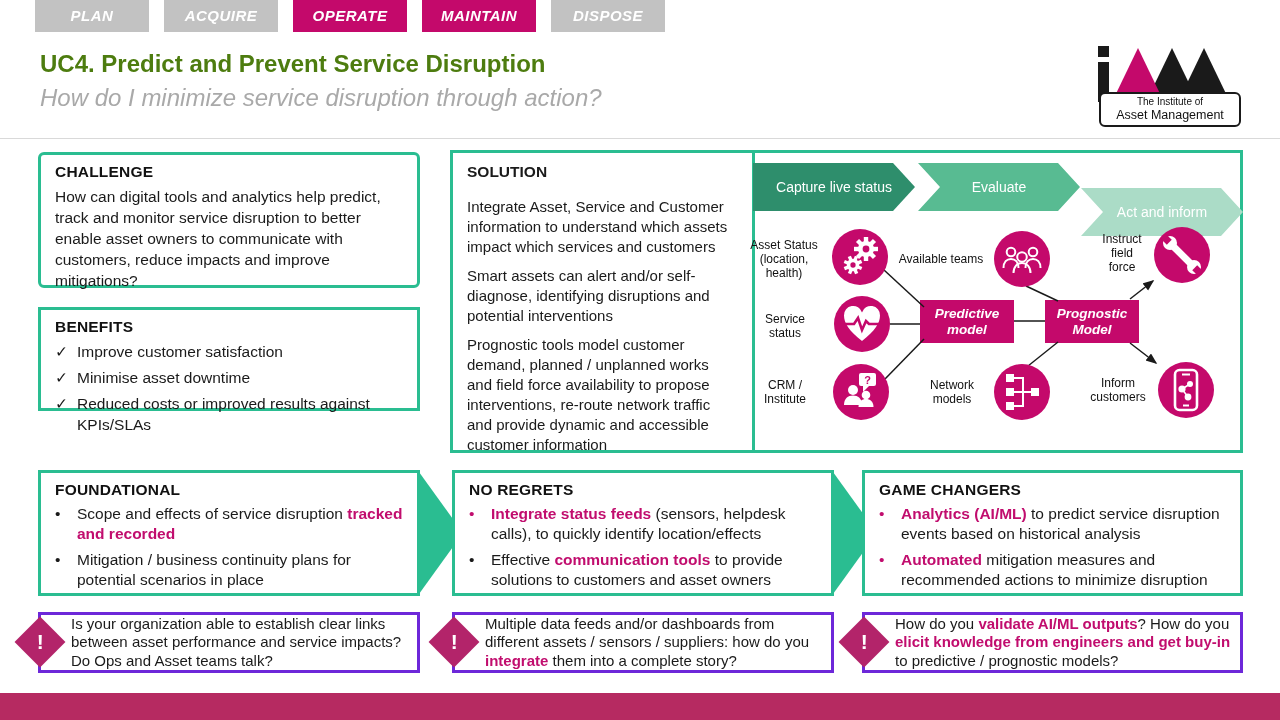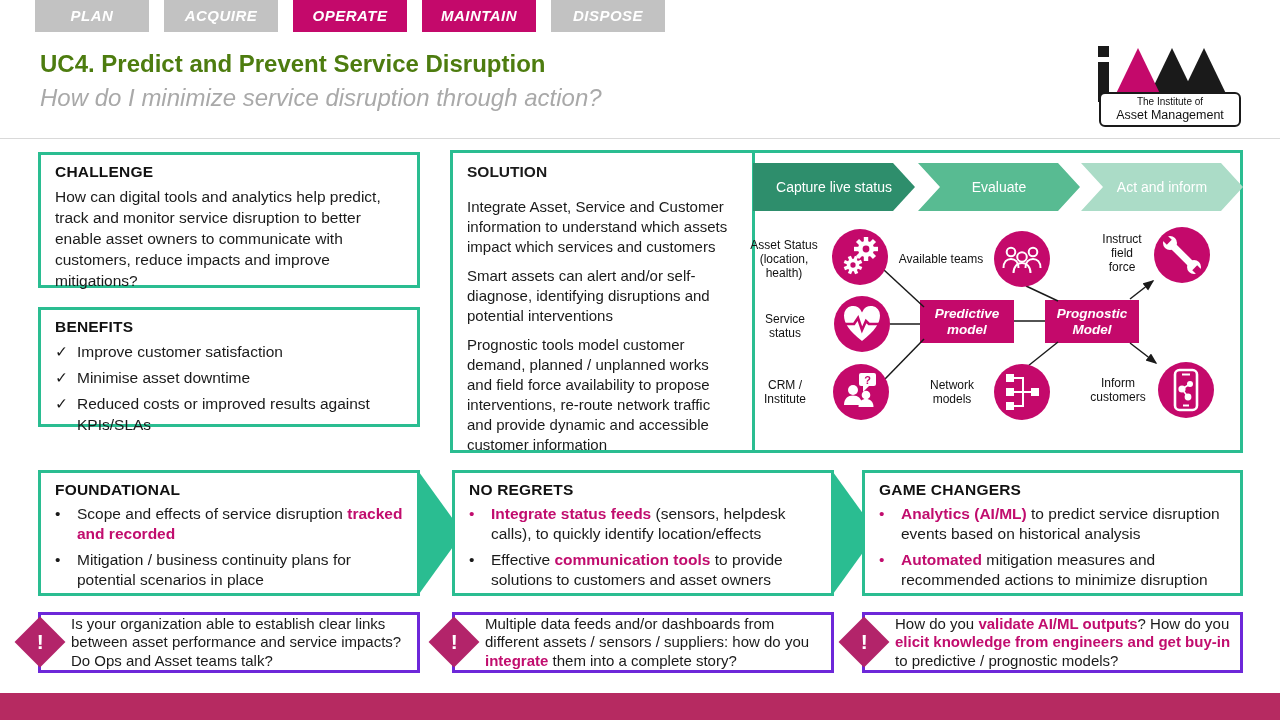--- a/index.html
+++ b/index.html
@@ -39,21 +39,21 @@
   .hl { color:#c10d6e; font-weight:bold; }
   
   .solution-box { position:absolute; left:450px; top:150px; width:793px; height:303px; border:3px solid #2abd91; background:#fff; }
   .solution-text { position:absolute; left:0; top:0; bottom:0; width:302px; border-right:3px solid #2abd91; padding:10px 14px; }
   .solution-text h3 { font-size:15.5px; font-weight:bold; margin-bottom:16px; }
   .solution-text p { font-size:15px; line-height:20px; margin-bottom:9px; }
   
   .chev { position:absolute; height:48px; width:162px; top:163px; color:#fff; font-size:14px; text-align:center; line-height:48px; }
   .chev.c1 { left:753px; background:#2e8e6c; clip-path:polygon(0 0, calc(100% - 22px) 0, 100% 50%, calc(100% - 22px) 100%, 0 100%); }
   .chev.c2 { left:918px; background:#58bb92; clip-path:polygon(0 0, calc(100% - 22px) 0, 100% 50%, calc(100% - 22px) 100%, 0 100%, 22px 50%); }
-  .chev.c3 { left:1081px; background:#abdcc7; clip-path:polygon(0 0, calc(100% - 22px) 0, 100% 50%, calc(100% - 22px) 100%, 0 100%, 22px 50%); }
+  .chev.c3 { left:1081px; background:#abdcc7; clip-path:polygon(0 0, calc(100% - 22px) 0, 100% 50%, calc(100% - 22px) 100%, 0 100%, 22px 50%);margin-top:25px; }
   
   .dlabel { position:absolute; font-size:12px; line-height:14px; text-align:center; color:#111; }
   .dcircle { position:absolute; width:56px; height:56px; border-radius:50%; background:#c4096b; }
   .dcircle svg { position:absolute; left:0; top:0; }
   .mrect {
     position:absolute; width:94px; height:43px; background:#c4096b; color:#fff;
     font-weight:bold; font-style:italic; font-size:13.5px; line-height:16px;
     display:flex; align-items:center; justify-content:center; text-align:center; padding:2px;
   }
   .connectors { position:absolute; left:740px; top:210px; pointer-events:none; }
@@ -97,26 +97,26 @@
       <polygon points="54,58 80,4 106,58" fill="#1a1a1a"></polygon>
       <polygon points="86,58 112,4 138,58" fill="#1a1a1a"></polygon>
       <polygon points="20,58 46,4 72,58" fill="#c4096b"></polygon>
     </svg>
     <div class="logo-box">
       <span class="l1">The Institute of</span>
       <span class="l2">Asset Management</span>
     </div>
   </div>
 
-  <div class="tbox" style="left:38px; top:152px; width:382px; height:136px;">
+  <div class="tbox" style="left:38px; top:152px; width:382px; height:136px;border-radius:6px;">
     <h3>CHALLENGE</h3>
     <div class="body-text">How can digital tools and analytics help predict, track and monitor service disruption to better enable asset owners to communicate with customers, reduce impacts and improve mitigations?</div>
   </div>
 
-  <div class="tbox" style="left:38px; top:307px; width:382px; height:120px;">
+  <div class="tbox" style="left:38px; top:307px; width:382px; height:104px;">
     <h3>BENEFITS</h3>
     <div class="check-row">
       <span class="ck">✓</span>
       <span>Improve customer satisfaction</span>
     </div>
     <div class="check-row">
       <span class="ck">✓</span>
       <span>Minimise asset downtime</span>
     </div>
     <div class="check-row">

